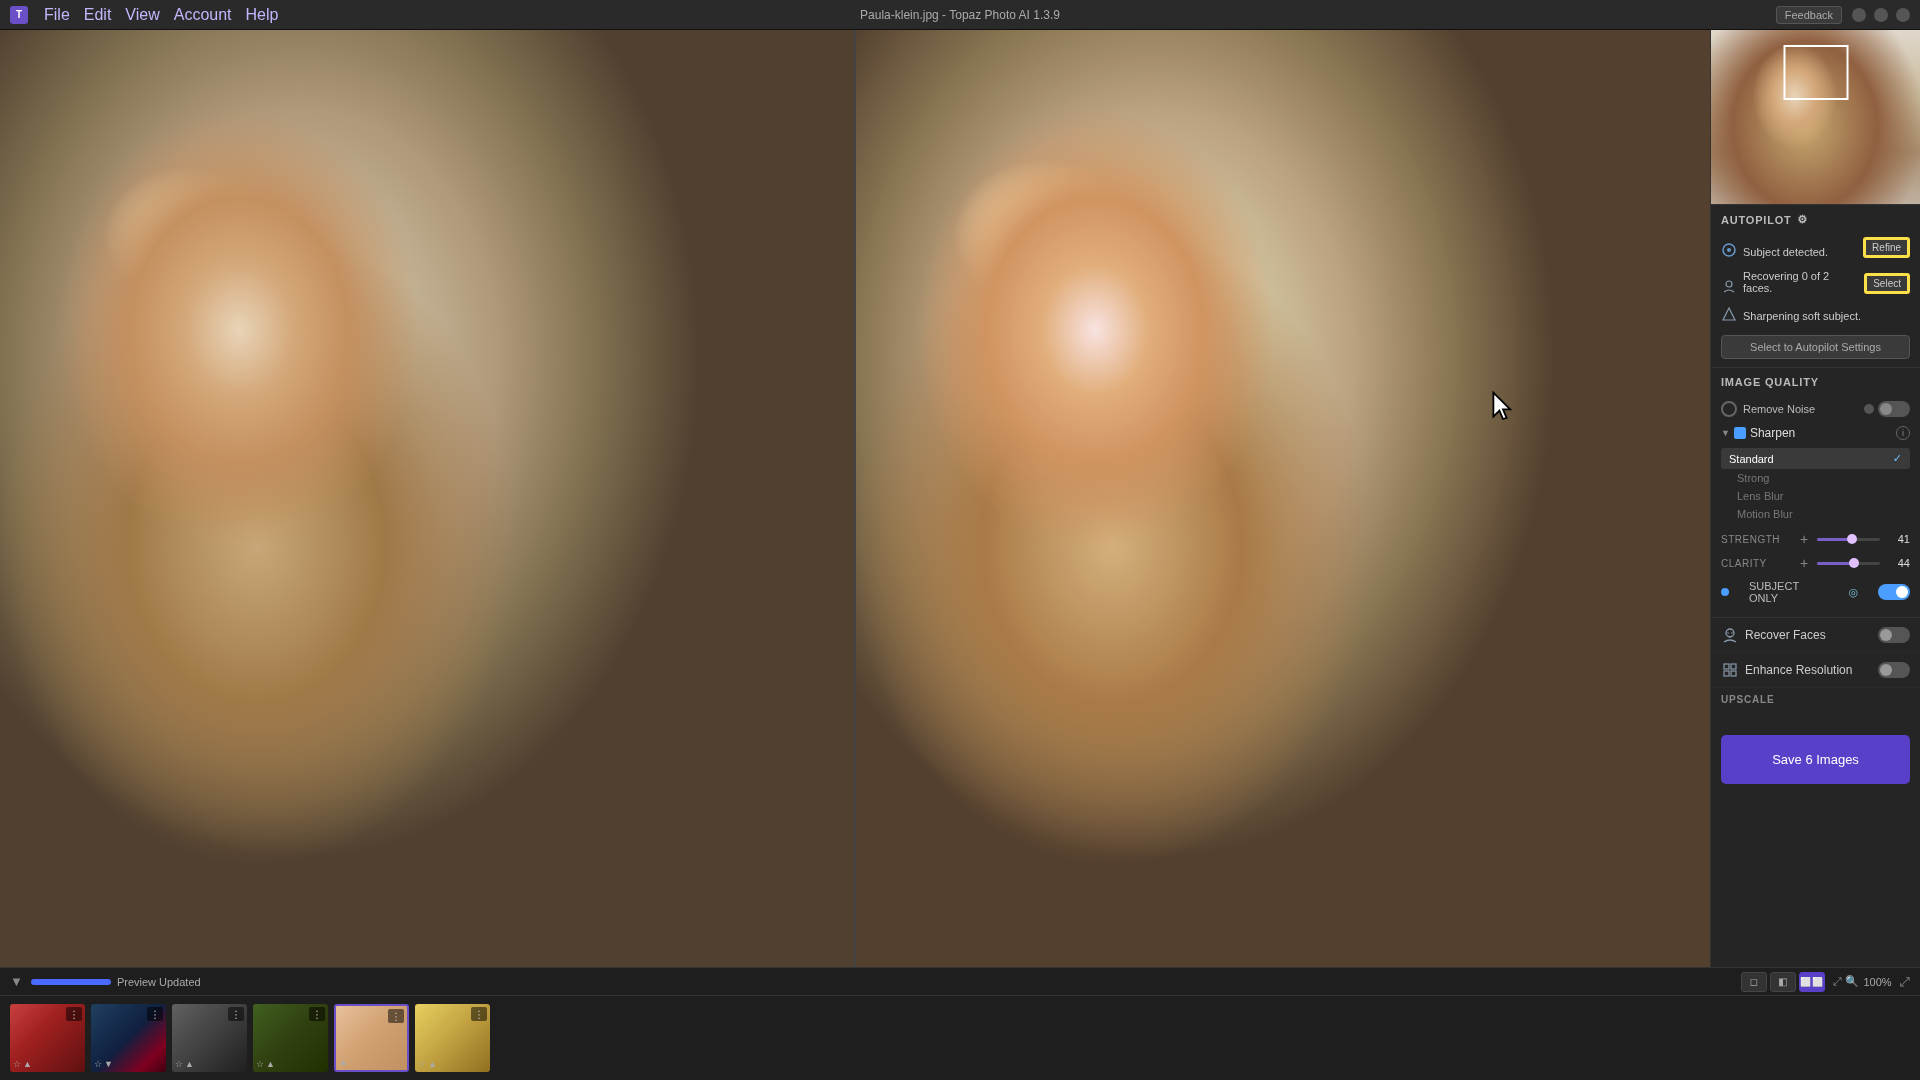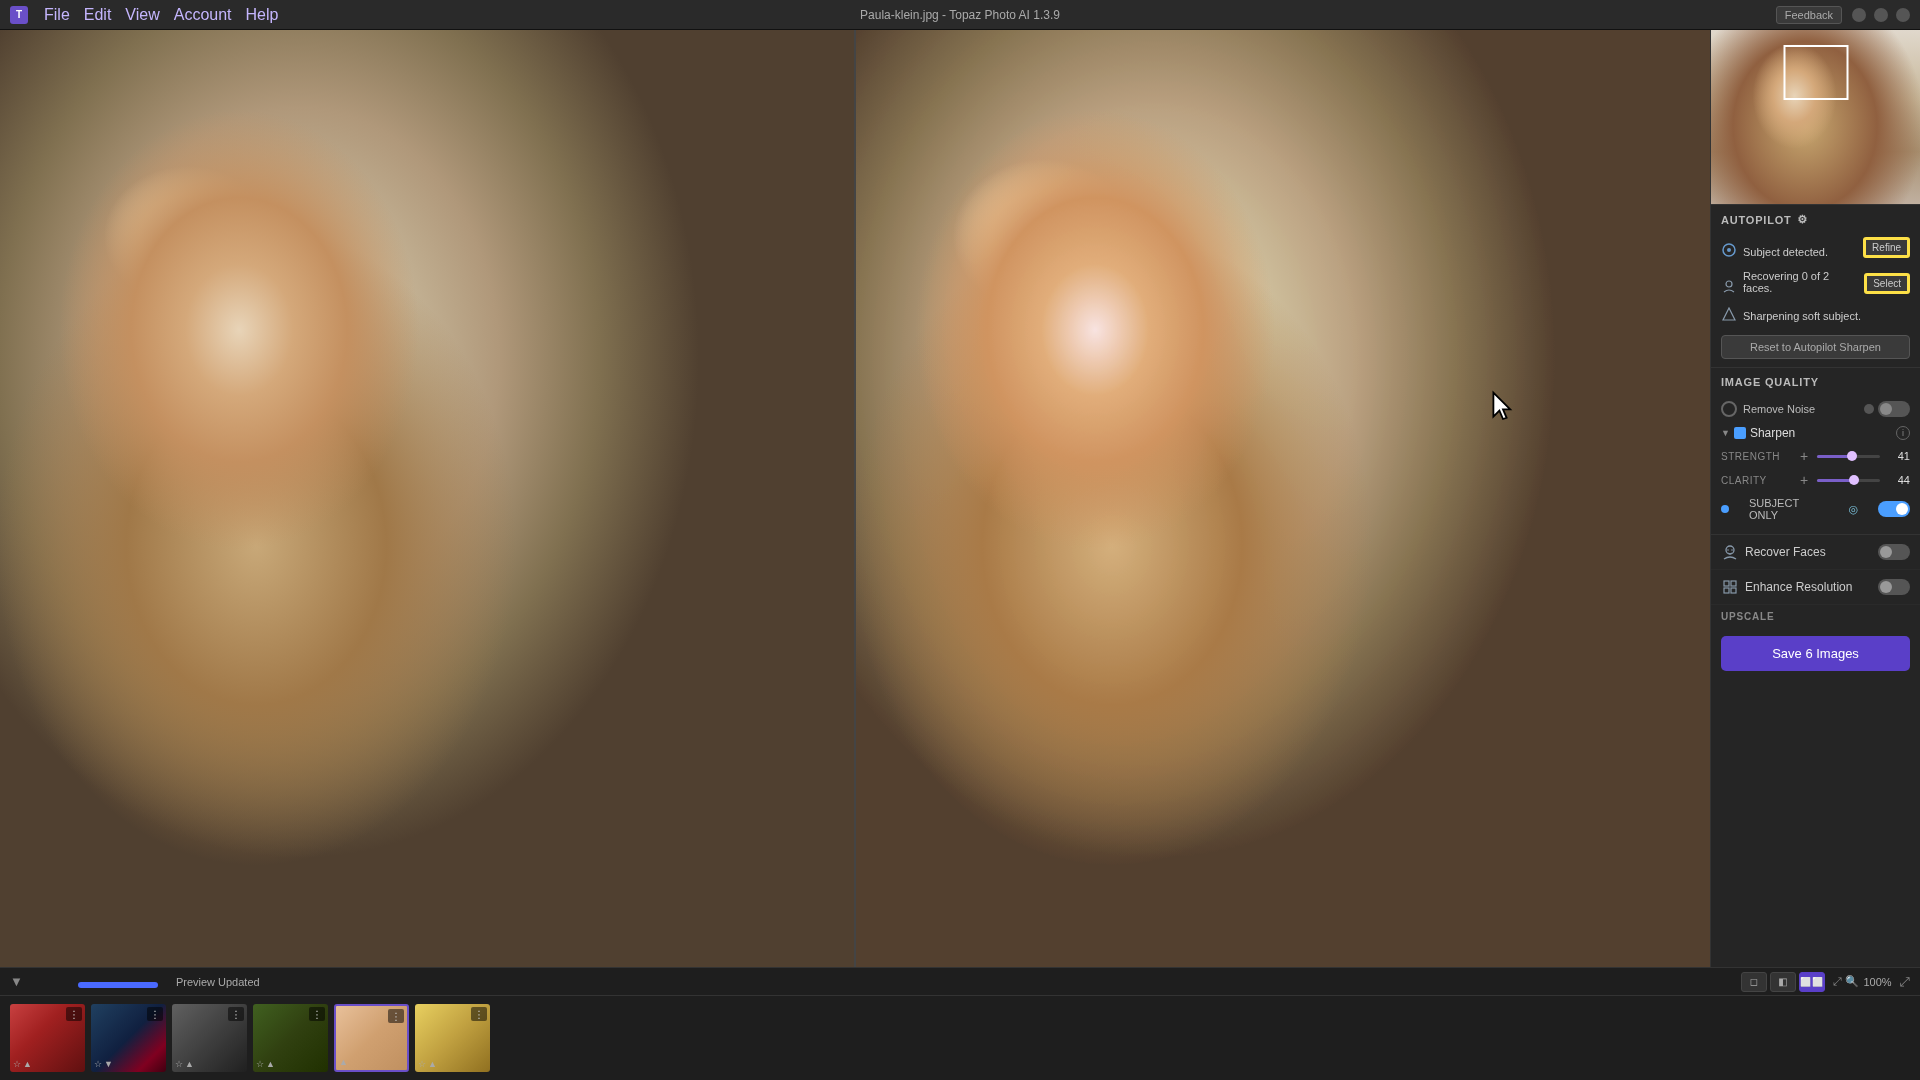--- a/index.html
+++ b/index.html
@@ -454,22 +454,22 @@
       padding: 6px 10px;
       font-size: 10px;
       font-weight: 600;
       letter-spacing: 0.8px;
       color: #888;
       text-transform: uppercase;
     }
 
     
     .save-btn {
-      margin: 8px 10px;
-      padding: 10px;
+      margin: 24px 10px;
+      padding: 17px;
       background: #5a3fc8;
       border: none;
       border-radius: 5px;
       color: #fff;
       font-size: 13px;
       font-weight: 500;
       cursor: pointer;
       text-align: center;
       width: calc(100% - 20px);
     }
@@ -656,21 +656,21 @@
           <svg width="14" height="14" viewBox="0 0 14 14">
               <polygon points="7,1 13,13 1,13" fill="none" stroke="#8899aa" stroke-width="1.2"></polygon>
             </svg>
         </div>
         <span class="autopilot-text">
           <span>Sharpening soft subject.</span>
         </span>
       </div>
 
       
-      <button class="reset-btn">Reset to Autopilot Sharpen</button>
+      <button class="reset-btn">Select to Autopilot Settings</button>
     </div>
 
     <div class="panel-section">
       <div class="section-header">
         <span>IMAGE QUALITY</span>
       </div>
 
       <div class="quality-item">
         <div class="circle-icon"></div>
         <span>Remove Noise</span>
@@ -683,20 +683,29 @@
       </div>
 
       <div>
         <div class="sharpen-header">
           <span class="chevron">▼</span>
           <div class="blue-square"></div>
           <span>Sharpen</span>
           <div class="info-icon">i</div>
         </div>
 
+        <div class="sharpen-options">
+          <div class="sharpen-option active">
+            <span>Standard</span>
+            <span class="check">✓</span>
+          </div>
+          <div class="sharpen-sub">Strong</div>
+          <div class="sharpen-sub">Lens Blur</div>
+          <div class="sharpen-sub">Motion Blur</div>
+        </div>
 
         <div class="slider-row">
           <span class="slider-label">STRENGTH</span>
           <span class="slider-plus">+</span>
           <div class="slider-track">
             <div class="slider-fill" style="width: 55%;"></div>
             <div class="slider-thumb" style="left: 55%;"></div>
           </div>
           <span class="slider-value">41</span>
         </div>
@@ -749,21 +758,21 @@
 
     <div class="upscale-header">UPSCALE</div>
 
     <button class="save-btn">Save 6 Images</button>
 
   </div>
 </div>
 
 <div style="height:28px; background:#1e1e1e; display:flex; align-items:center; padding:0 10px; gap:8px; border-top:1px solid #333; flex-shrink:0;">
   <span style="font-size:13px; color:#888; cursor:pointer;">▼</span>
-  <div style="display:flex; align-items:flex-end; gap:18px;margin-left:47px;">
+  <div style="display:flex; align-items:center; gap:6px;">
     <div style="width:80px; height:6px; background:#4a6aff; border-radius:3px;"></div>
     <span style="font-size:11px; color:#aaa;">Preview Updated</span>
   </div>
   <div style="margin-left:auto; display:flex; align-items:center; gap:8px;">
     <div style="display:flex; gap:3px;">
       <div style="width:26px; height:20px; background:#333; border:1px solid #444; border-radius:3px; display:flex; align-items:center; justify-content:center; font-size:10px; color:#aaa; cursor:pointer;">◻</div>
       <div style="width:26px; height:20px; background:#333; border:1px solid #444; border-radius:3px; display:flex; align-items:center; justify-content:center; font-size:10px; color:#aaa; cursor:pointer;">◧</div>
       <div style="width:26px; height:20px; background:#5a3fc8; border:1px solid #5a3fc8; border-radius:3px; display:flex; align-items:center; justify-content:center; font-size:9px; color:#fff; cursor:pointer;">⬜⬜</div>
     </div>
     <div style="display:flex; align-items:center; gap:4px;">

